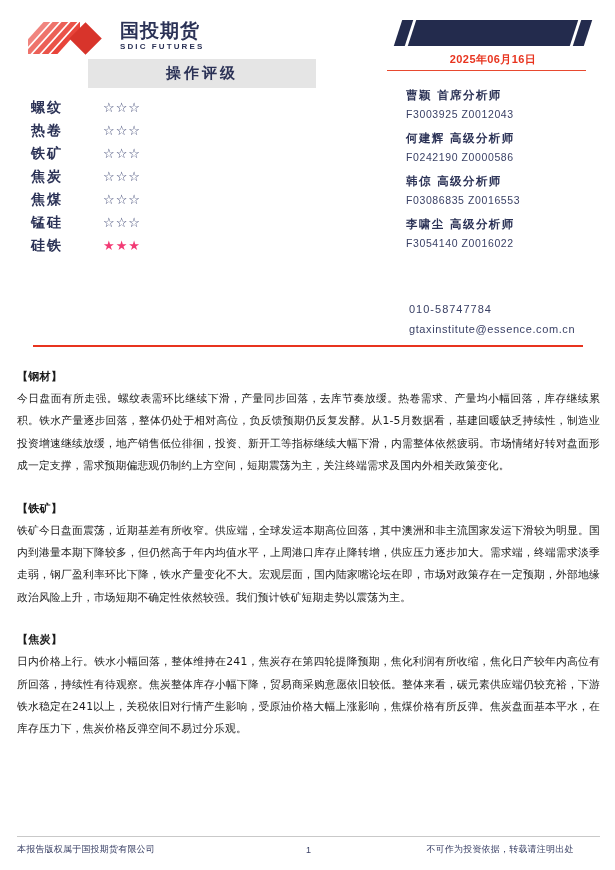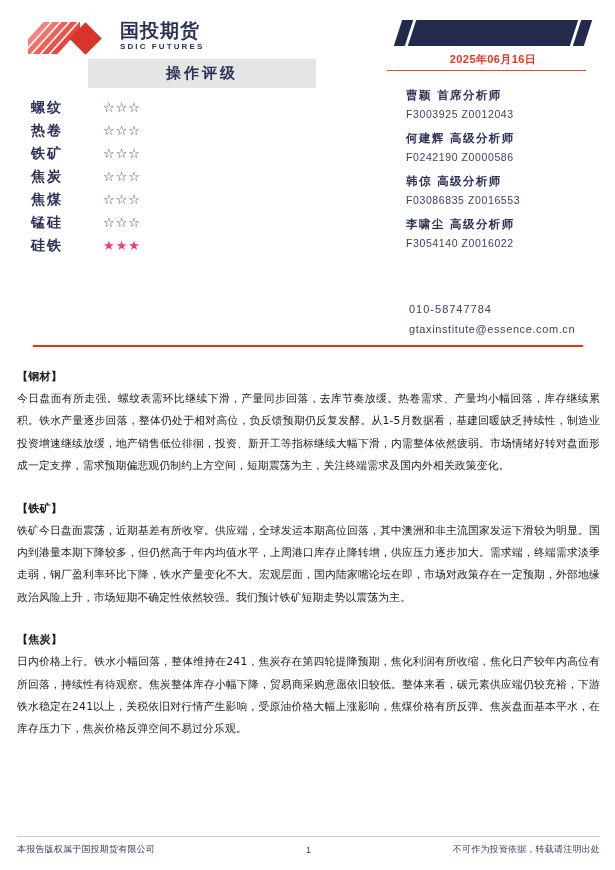--- a/index.html
+++ b/index.html
@@ -292,21 +292,21 @@
     top: 843px;
     width: 583px;
     display: flex;
     align-items: center;
     font-family: "DejaVu Sans", sans-serif;
     font-size: 9px;
     color: #3a4166;
   }
   .footer-left { width: 200px; text-align: left; letter-spacing: .2px; }
   .footer-center { flex: 1; text-align: center; font-family: "Liberation Sans", sans-serif; font-size: 9px; }
-  .footer-right { width: 200px; text-align: right; letter-spacing: .2px; }
+  .footer-right { width: 200px; text-align: center; letter-spacing: .2px; }
 </style>
 </head>
 <body>
 
 <div class="header">
 
   <div class="logo">
     <div class="logo-mark">
       <div class="logo-stripes">
         <i></i>

